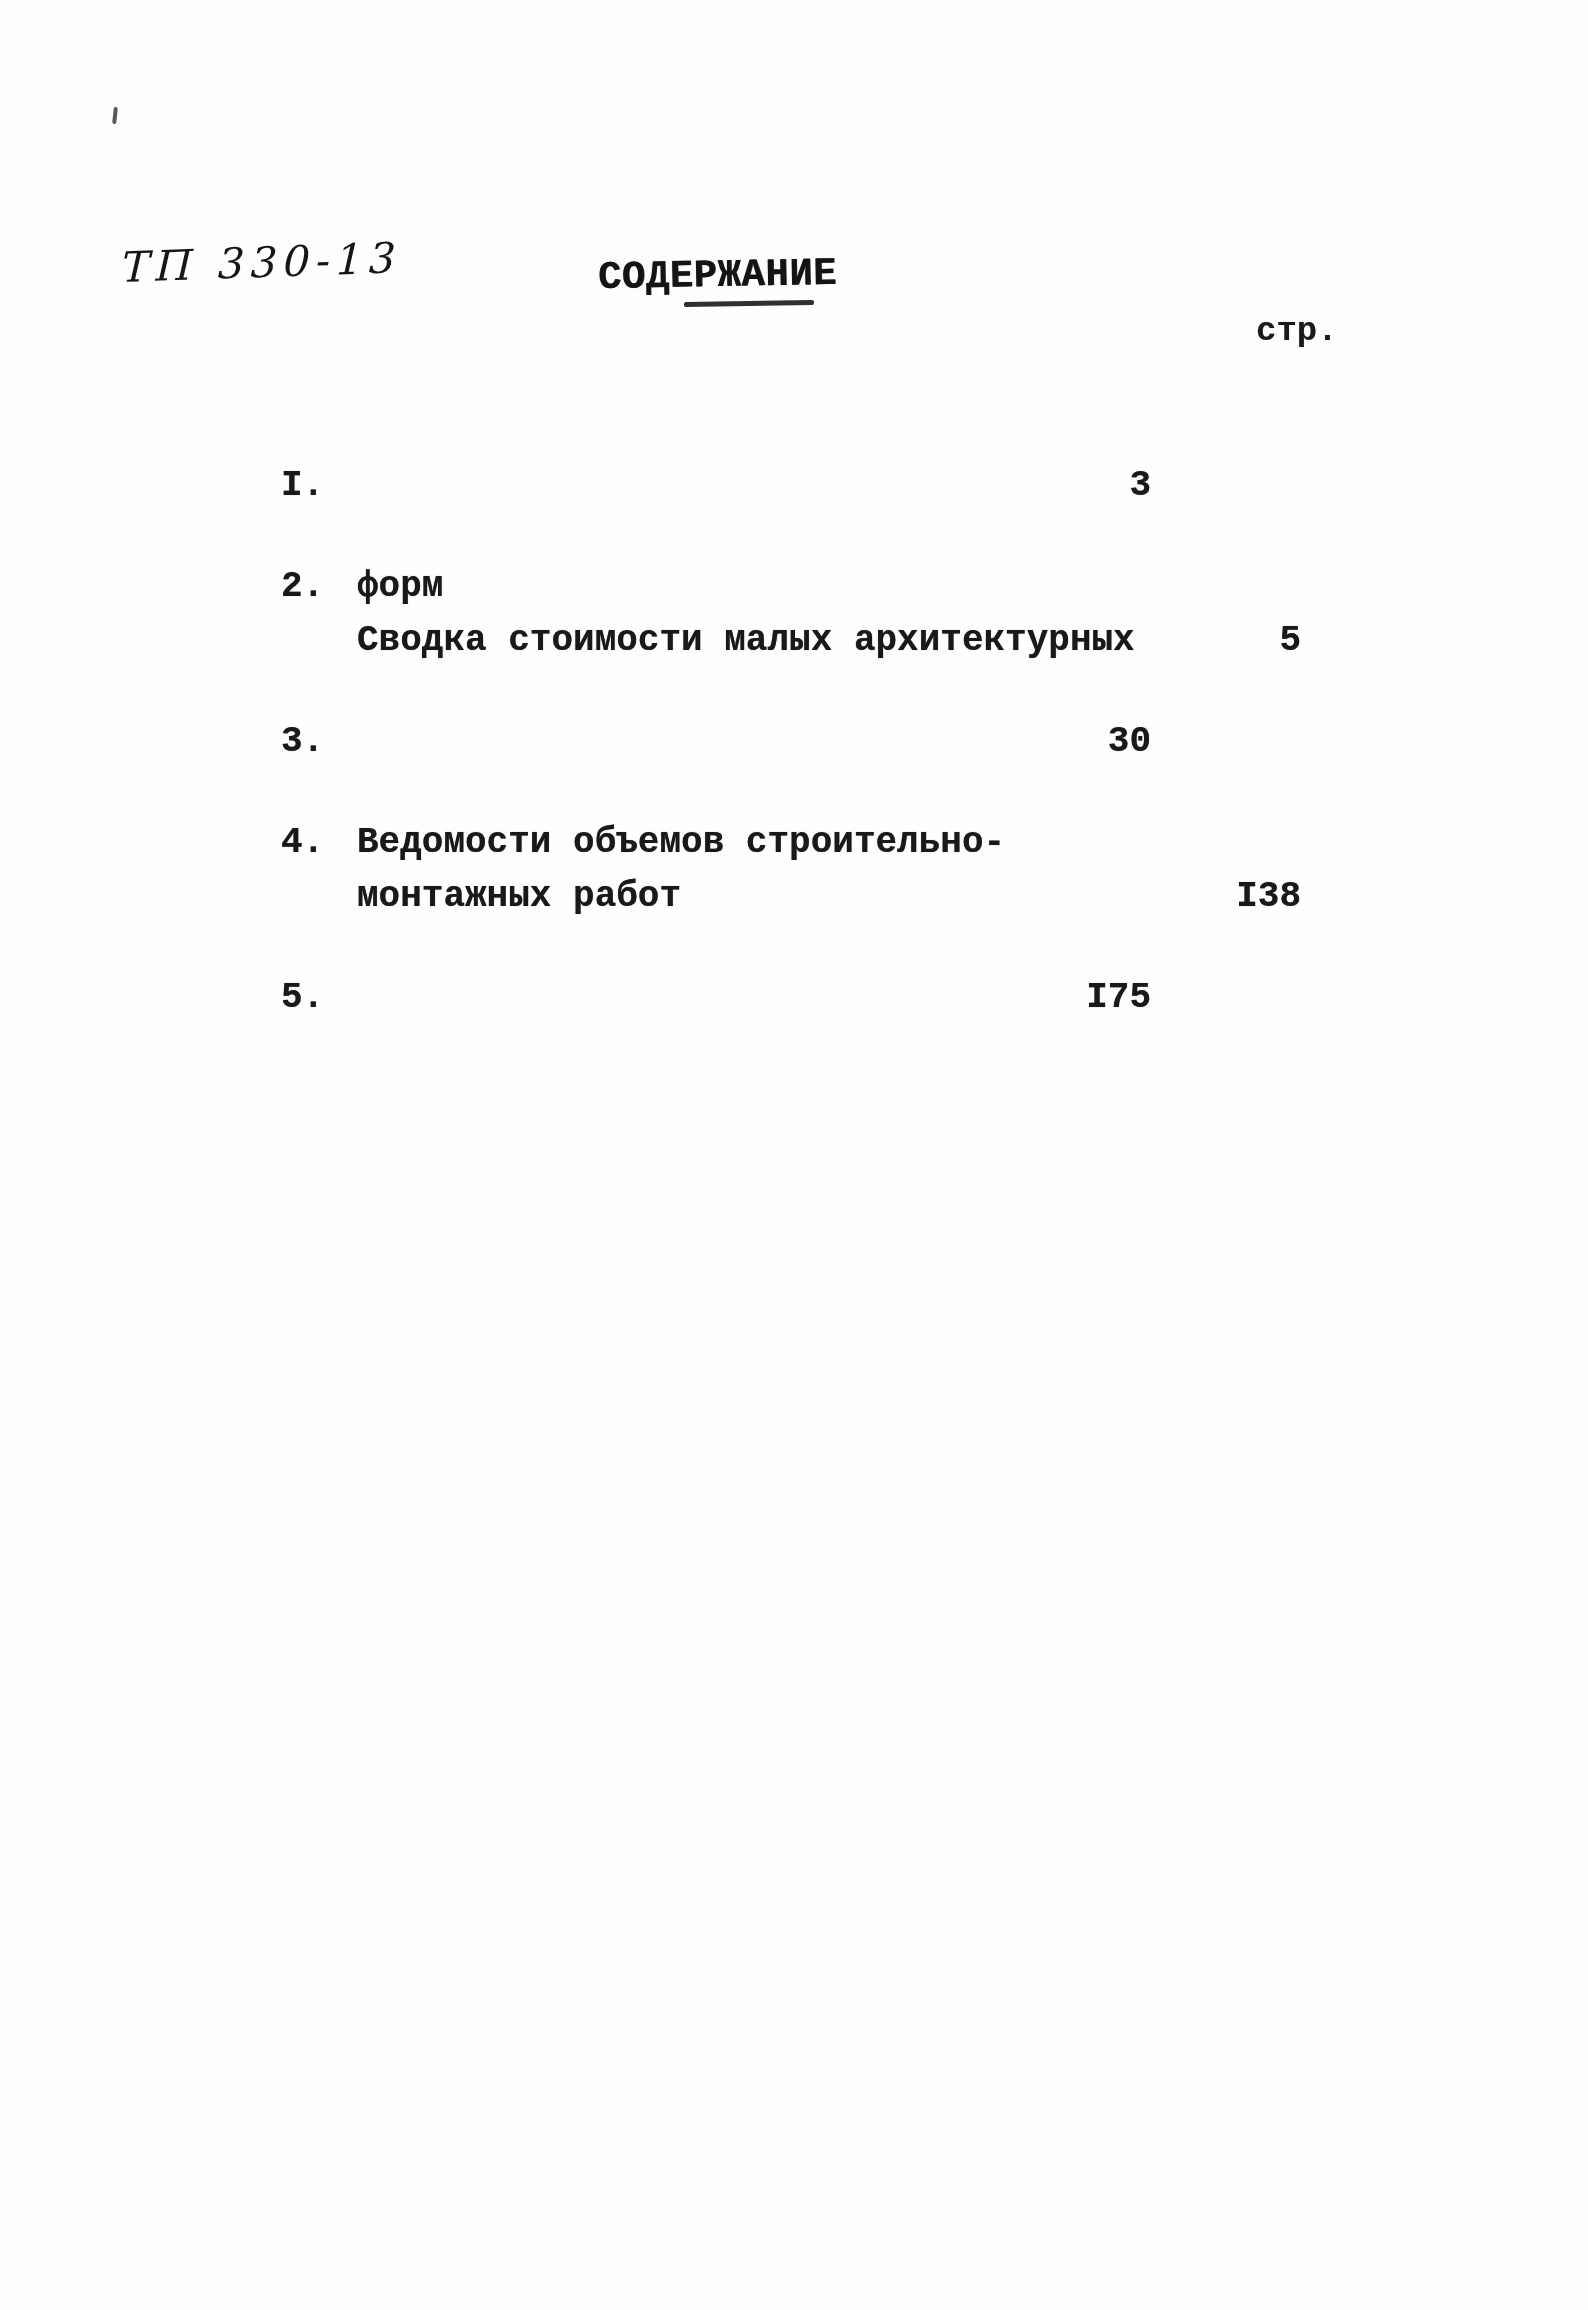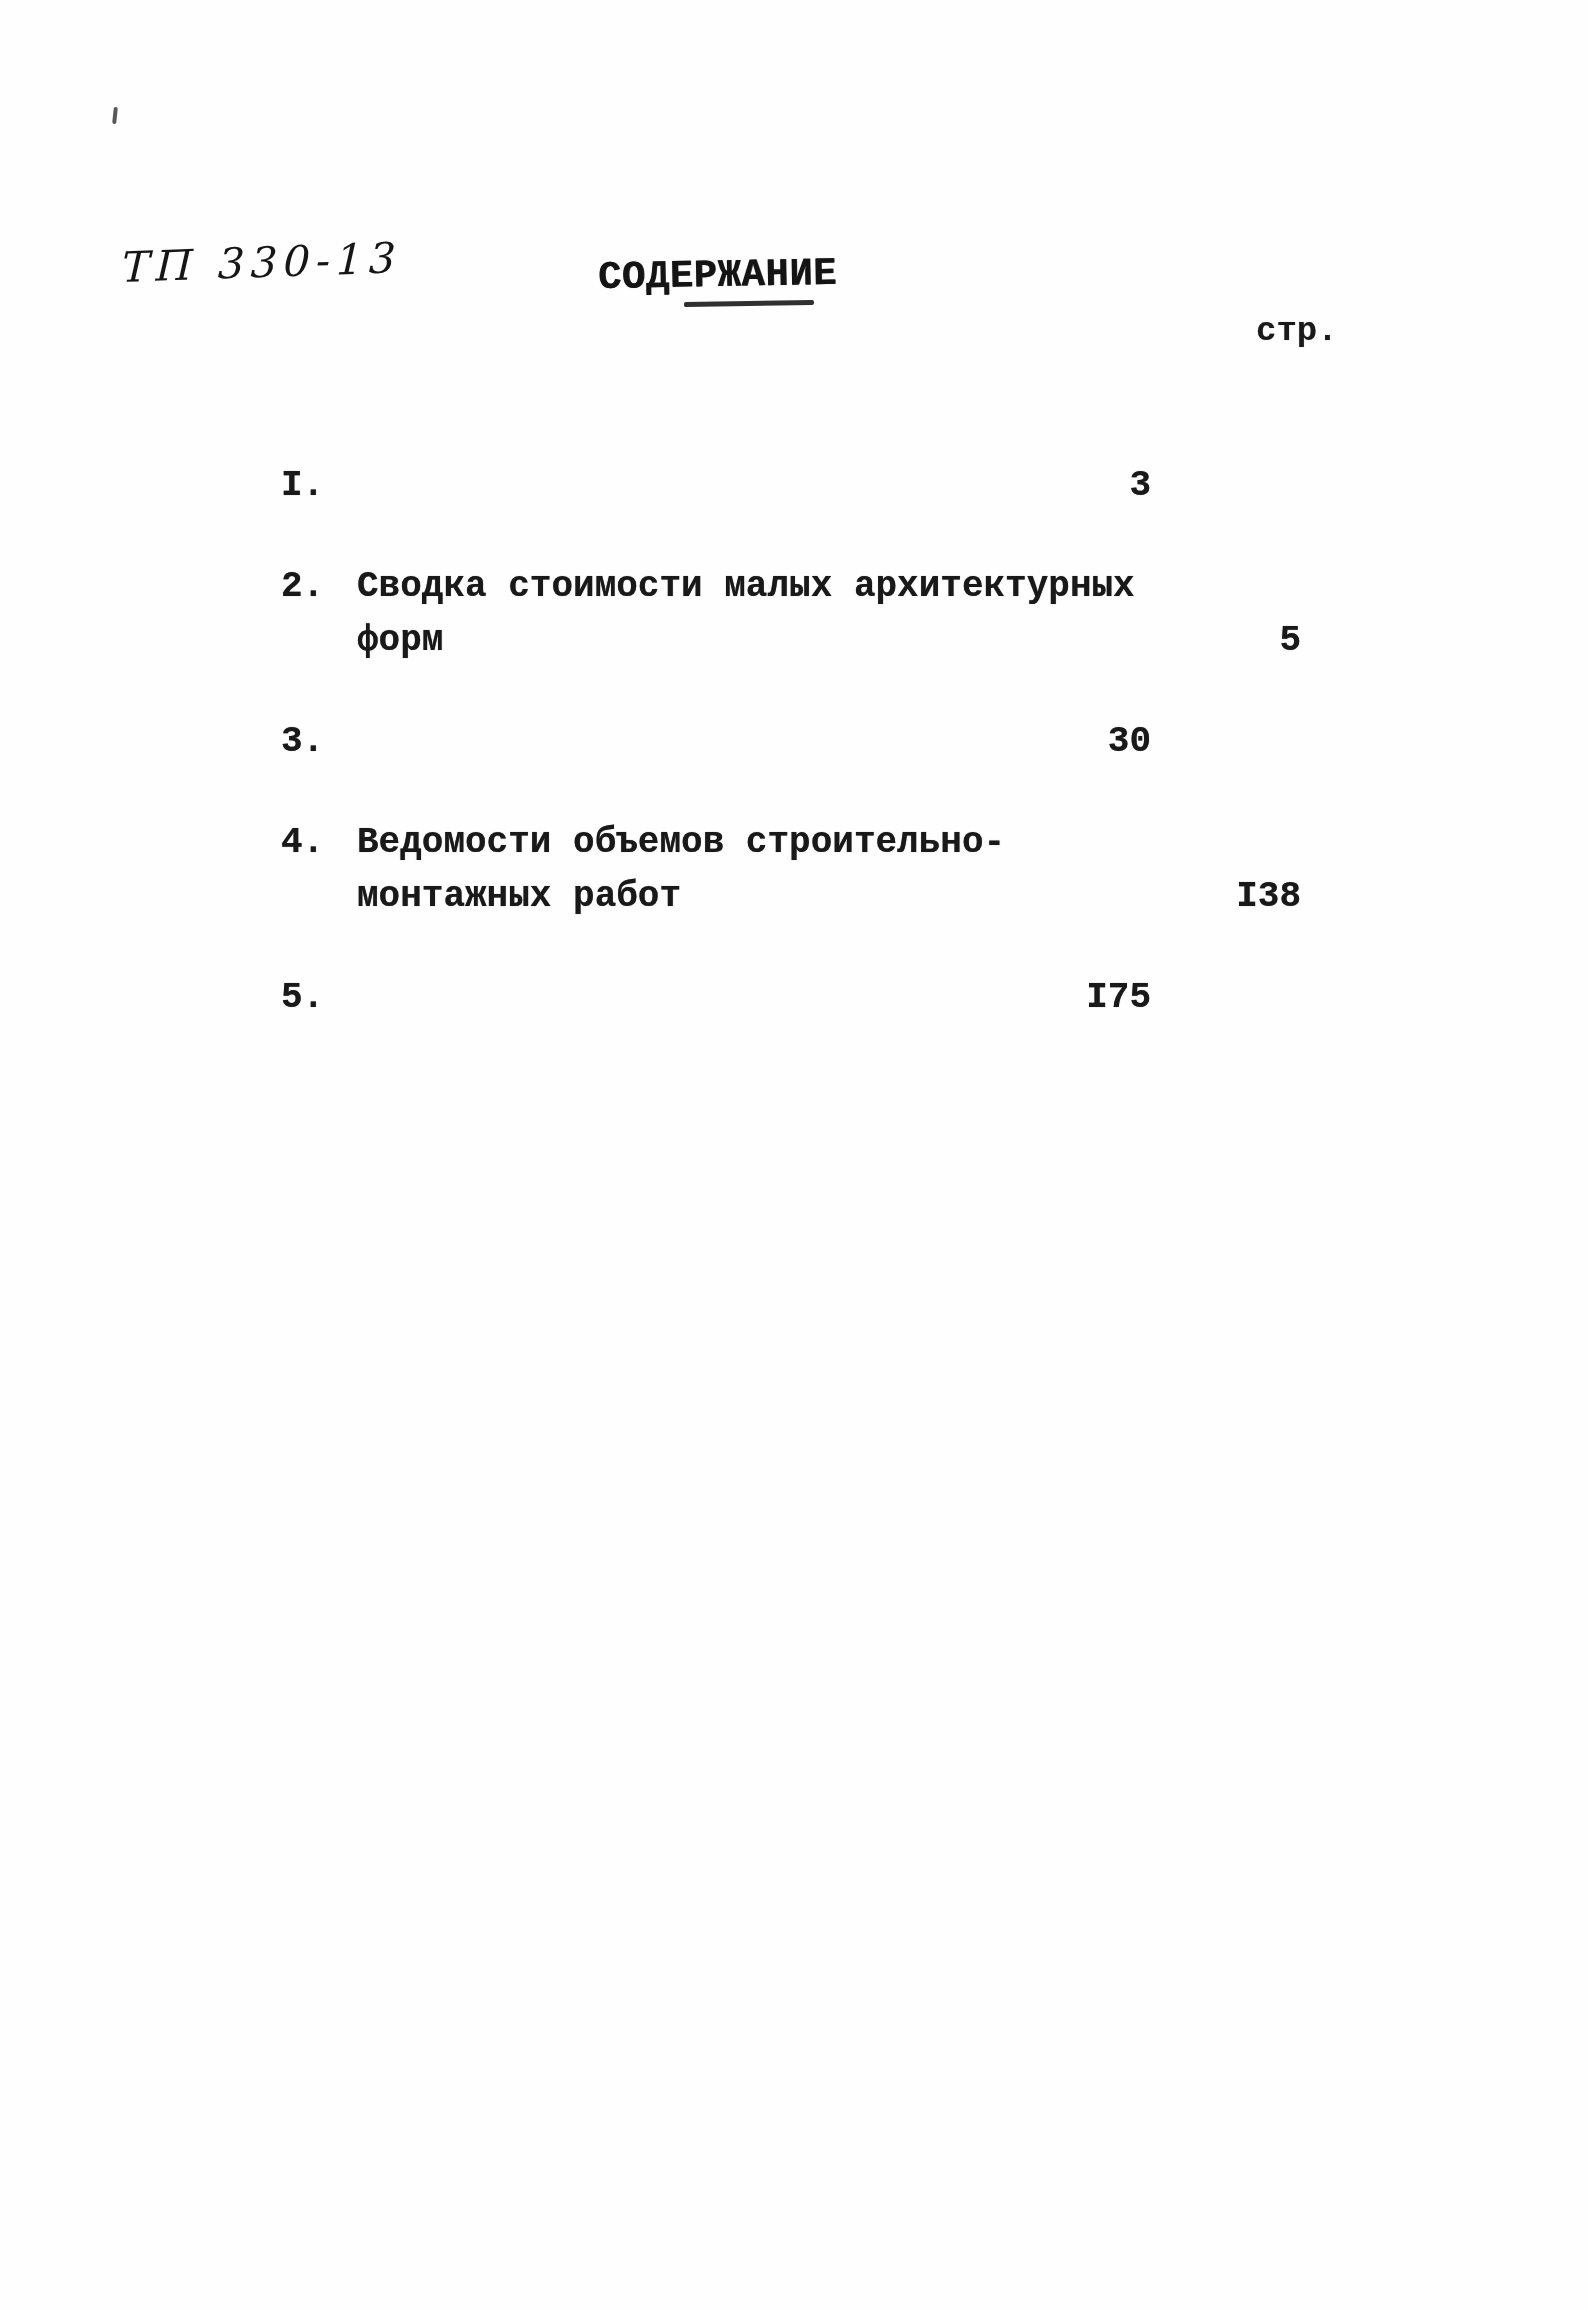--- a/index.html
+++ b/index.html
@@ -123,22 +123,22 @@
   <div class="toc">
 
     <div class="toc-row">
       <div class="toc-num">I.</div>
       <div class="toc-page">3</div>
     </div>
 
     <div class="toc-row">
       <div class="toc-num">2.</div>
       <div class="toc-text">
+        <div>форм</div>
         <div>Сводка стоимости малых архитектурных</div>
-        <div>форм</div>
       </div>
       <div class="toc-page">5</div>
     </div>
 
     <div class="toc-row">
       <div class="toc-num">3.</div>
       <div class="toc-page">30</div>
     </div>
 
     <div class="toc-row">

